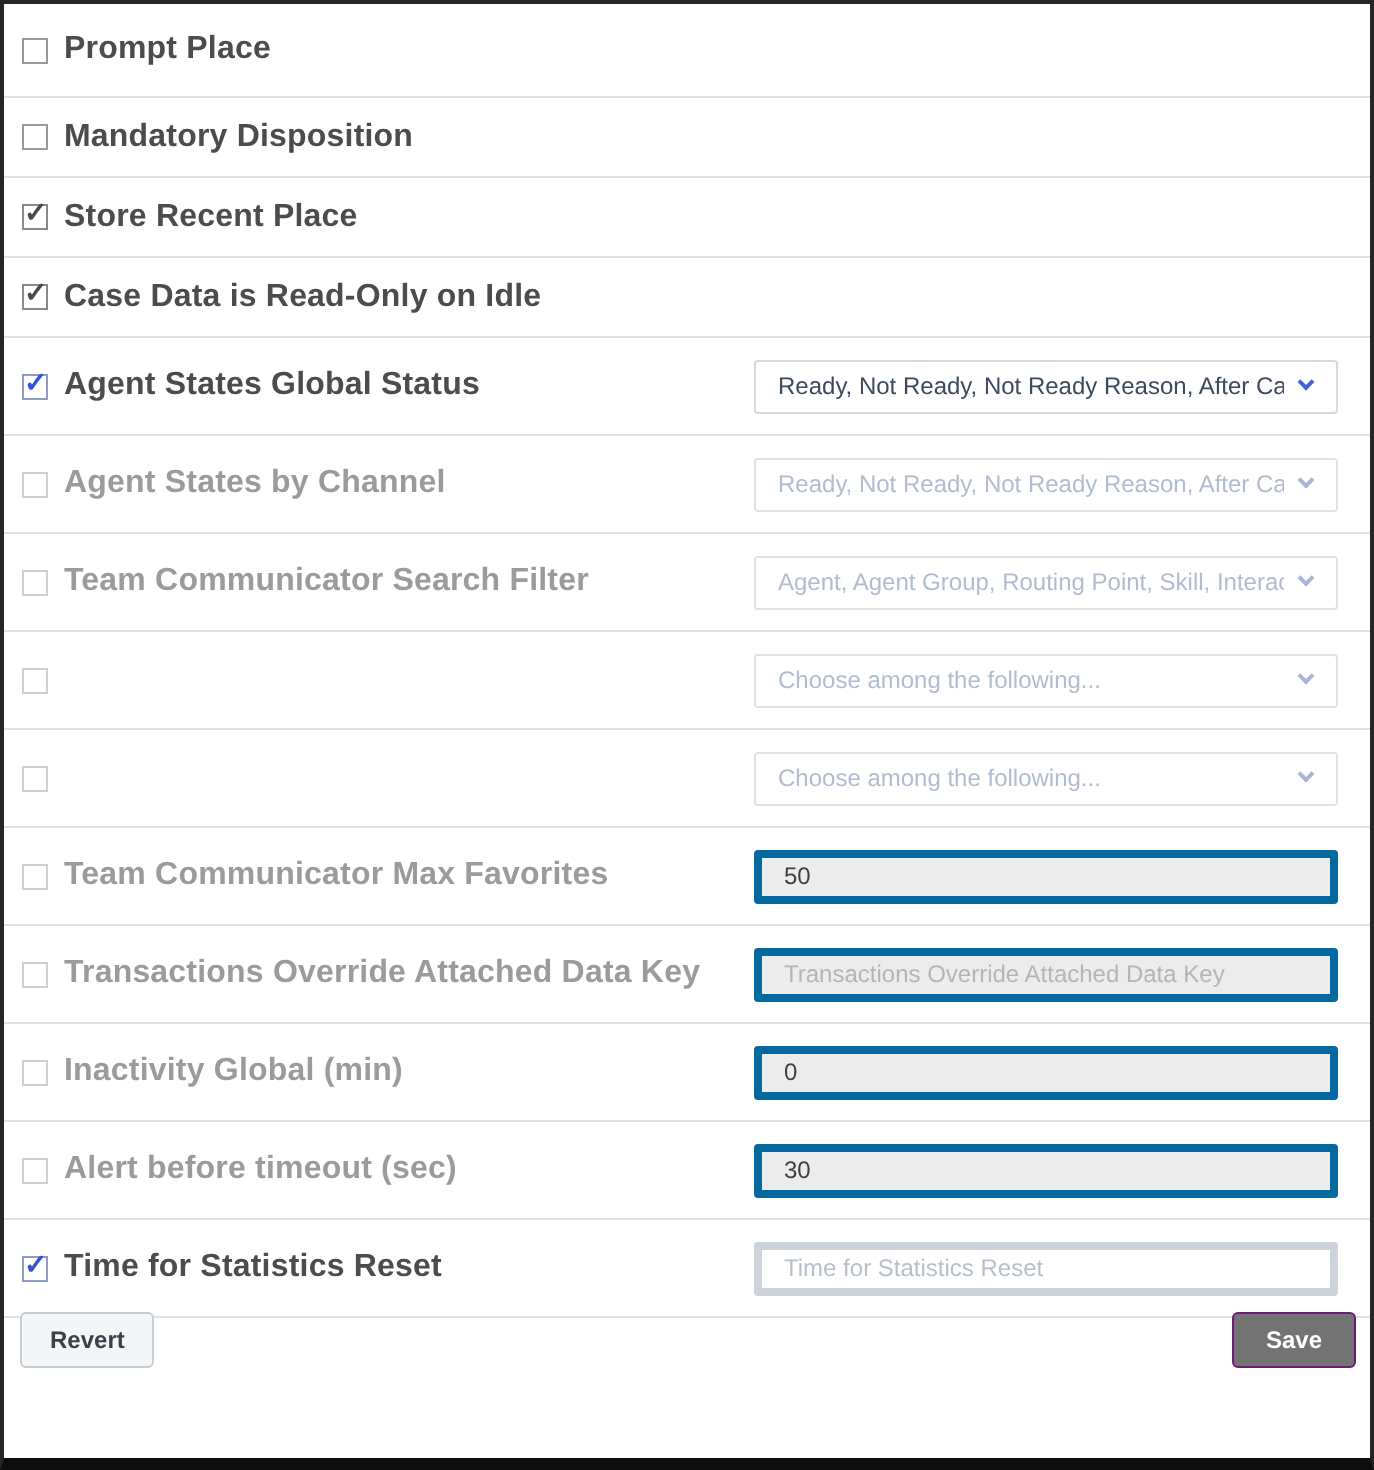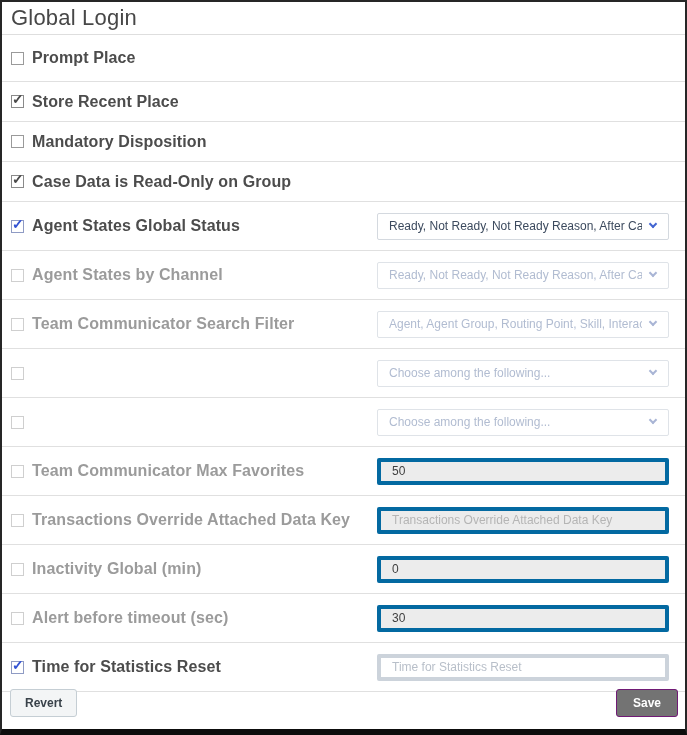--- a/index.html
+++ b/index.html
@@ -138,42 +138,39 @@
     border: 1px solid #701a75;
     color: #ffffff;
     padding: 6px 16px;
   }
 </style>
 </head>
 <body>
 
 <div class="window">
 
-  <div class="header">
-    <div class="page-title">Global Login</div>
-  </div>
 
   <div class="row first">
     <span class="cb"></span>
     <span class="lbl">Prompt Place</span>
   </div>
 
   <div class="row">
+    <span class="cb"></span>
+    <span class="lbl">Mandatory Disposition</span>
+  </div>
+
+  <div class="row">
     <span class="cb checked dark"></span>
     <span class="lbl">Store Recent Place</span>
   </div>
 
   <div class="row">
-    <span class="cb"></span>
-    <span class="lbl">Mandatory Disposition</span>
-  </div>
-
-  <div class="row">
     <span class="cb checked dark"></span>
-    <span class="lbl">Case Data is Read-Only on Group</span>
+    <span class="lbl">Case Data is Read-Only on Idle</span>
   </div>
 
   <div class="row lg">
     <span class="cb checked blue"></span>
     <span class="lbl">Agent States Global Status</span>
     <div class="ctrl">
       <div class="select">
         <span class="sel-text">Ready, Not Ready, Not Ready Reason, After Call Work, D...</span>
         <span class="chev"></span>
       </div>

